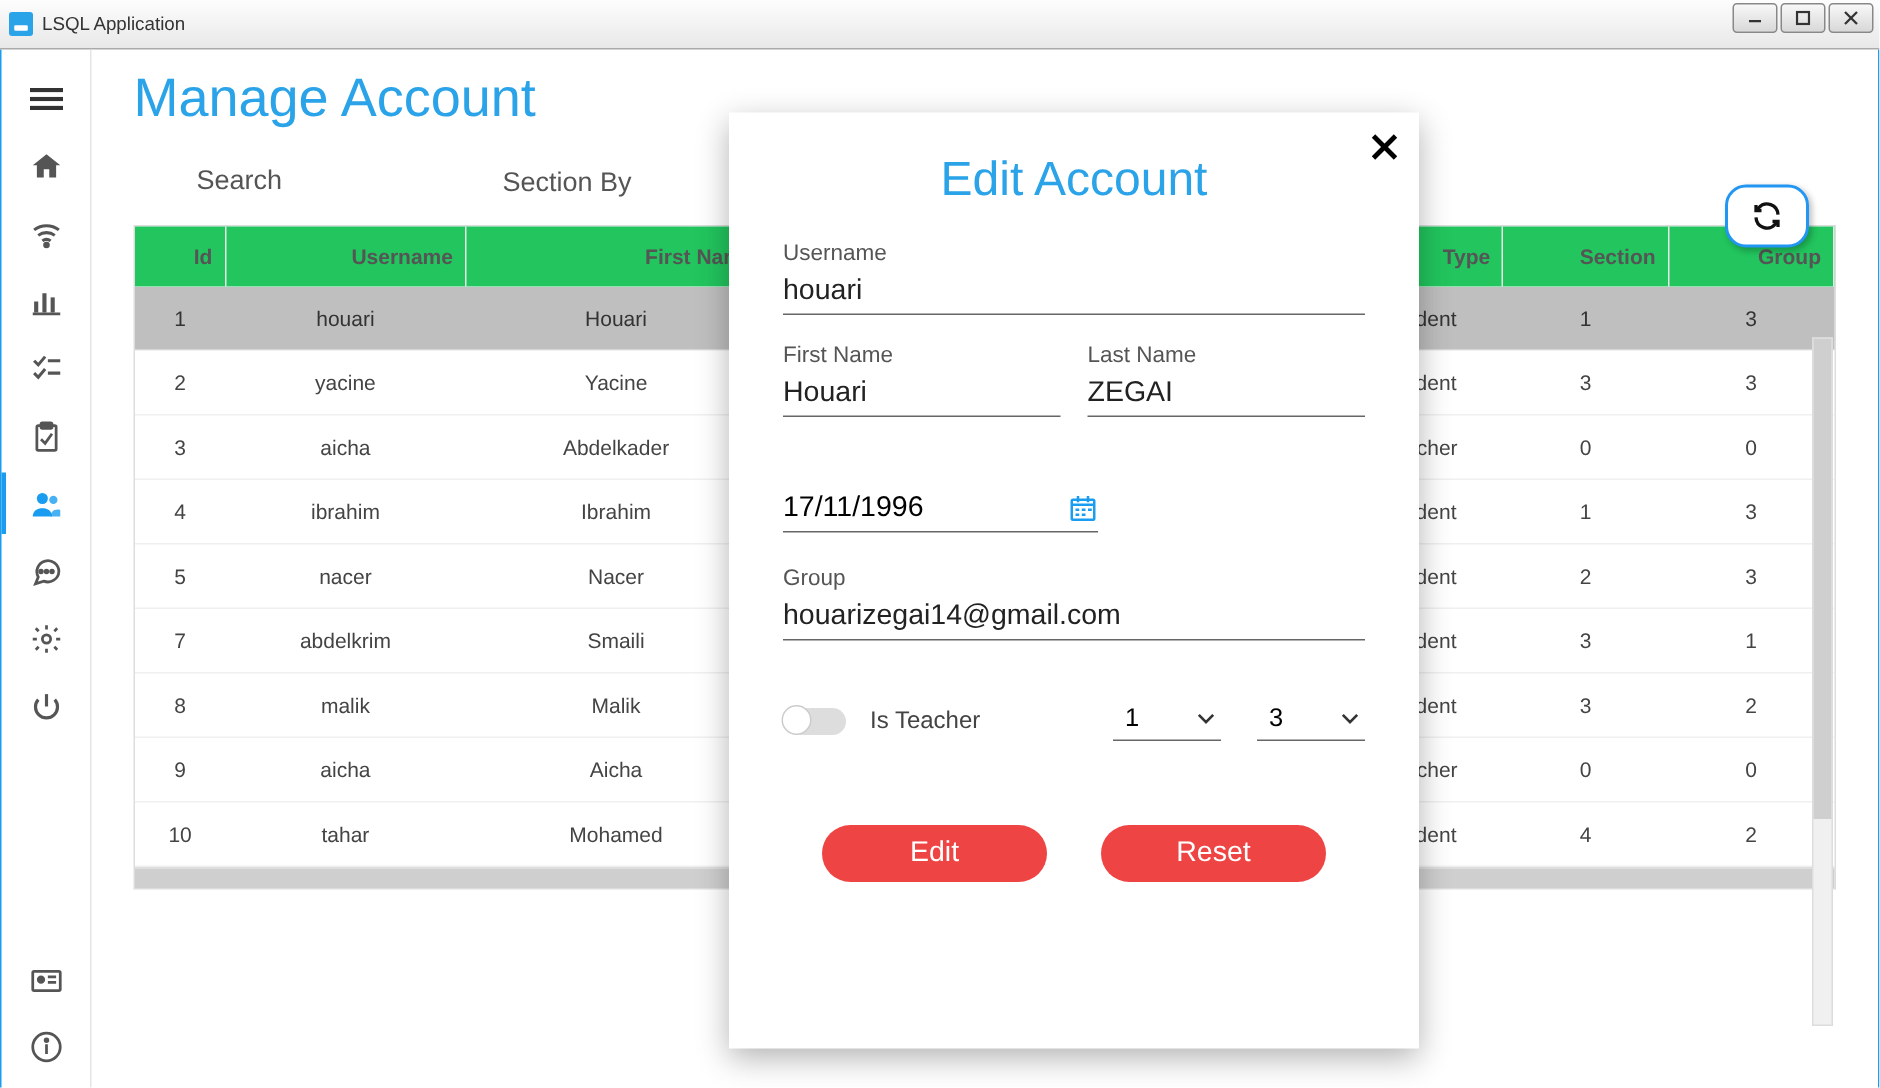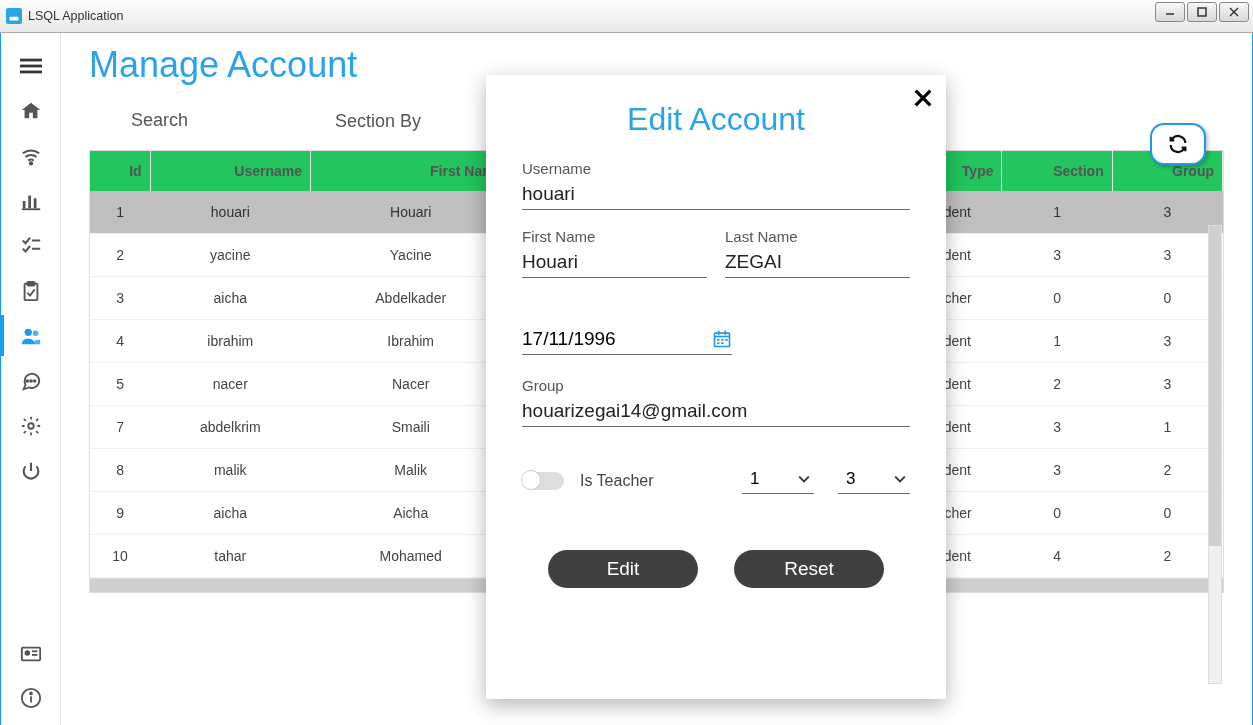--- a/index.html
+++ b/index.html
@@ -144,21 +144,21 @@
   .toggle .knob {
     width:20px; height:20px; background:#fff; border:1px solid #ccc; border-radius:50%;
     position:absolute; left:-1px; top:-2px;
   }
   .toggle-label { font-size:16px; color:#444; }
   .sel { flex:1; display:flex; gap:24px; justify-content:flex-end;}
   .sel .s { border-bottom:1.5px solid #666; width:72px; display:flex; align-items:center; justify-content:space-between; padding:2px 4px 4px 8px; font-size:17px; cursor:pointer;}
   .btn-row { display:flex; gap:36px; justify-content:center; margin-top:56px; }
   .btn {
     width:150px; height:38px;
-    background:#404040; color:#fff;
+    background:#ef4444; color:#fff;
     border:none; border-radius:20px;
     font-size:19px; cursor:pointer;
   }
 </style>
 </head>
 <body>
 
 <div class="titlebar">
   <div class="app-icon">
     <svg viewBox="0 0 16 16" width="12" height="12">

